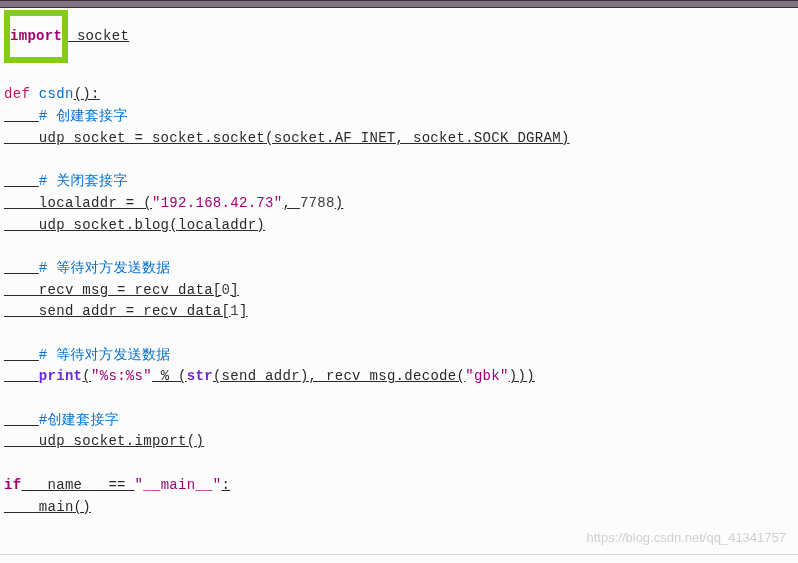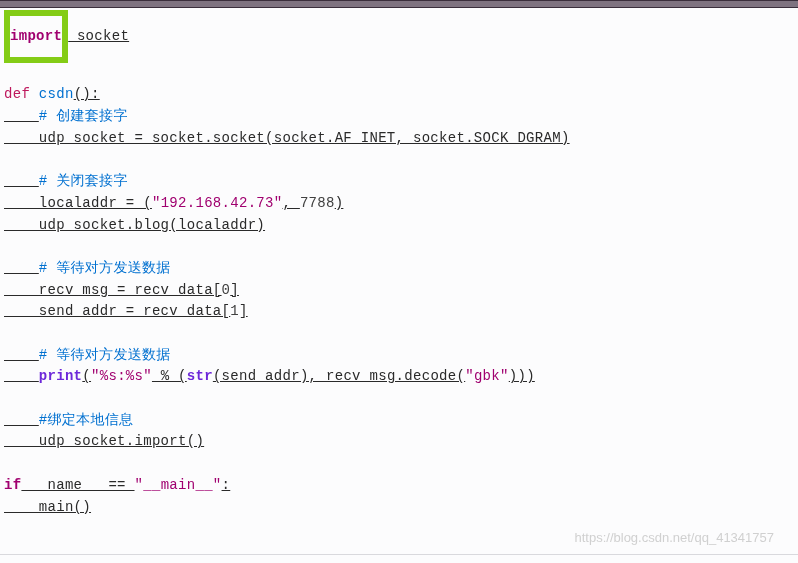--- a/index.html
+++ b/index.html
@@ -38,21 +38,21 @@
     .plain { color: #2a2a2a; text-decoration: underline; }
     .cursor-box {
       border: 6px solid #84cc16;
       display: inline-block;
       line-height: 1.2;
       padding: 12px 0px;
     }
     .watermark {
       position: absolute;
       bottom: 18px;
-      right: 24px;
+      right: 12px;
       color: #d0d0d0;
       font-family: Arial, sans-serif;
       font-size: 13px;
     }
     .bottom-line {
       position: absolute;
       bottom: 8px;
       left: 0;
       right: 0;
       border-top: 1px solid #d9d9dd;
@@ -94,21 +94,21 @@
 <div class="line"><span class="plain">    send_addr = recv_data[</span><span class="num">1</span><span class="plain">]</span></div>
 
 <div class="blank"></div>
 
 <div class="line"><span class="plain">    </span><span class="comment"># 等待对方发送数据</span></div>
 
 <div class="line"><span class="plain">    </span><span class="builtin">print</span><span class="plain">(</span><span class="str">"%s:%s"</span><span class="plain"> % (</span><span class="builtin">str</span><span class="plain">(send_addr), recv_msg.decode(</span><span class="str">"gbk"</span><span class="plain">)))</span></div>
 
 <div class="blank"></div>
 
-<div class="line"><span class="plain">    </span><span class="comment">#绑定本地信息</span></div>
+<div class="line"><span class="plain">    </span><span class="comment">#创建套接字</span></div>
 
 <div class="line"><span class="plain">    udp_socket.import()</span></div>
 
 <div class="blank"></div>
 
 <div class="line"><span class="kw">if</span><span class="plain"> __name__ == </span><span class="str">"__main__"</span><span class="plain">:</span></div>
 
 <div class="line"><span class="plain">    main()</span></div>
 
 </div>

